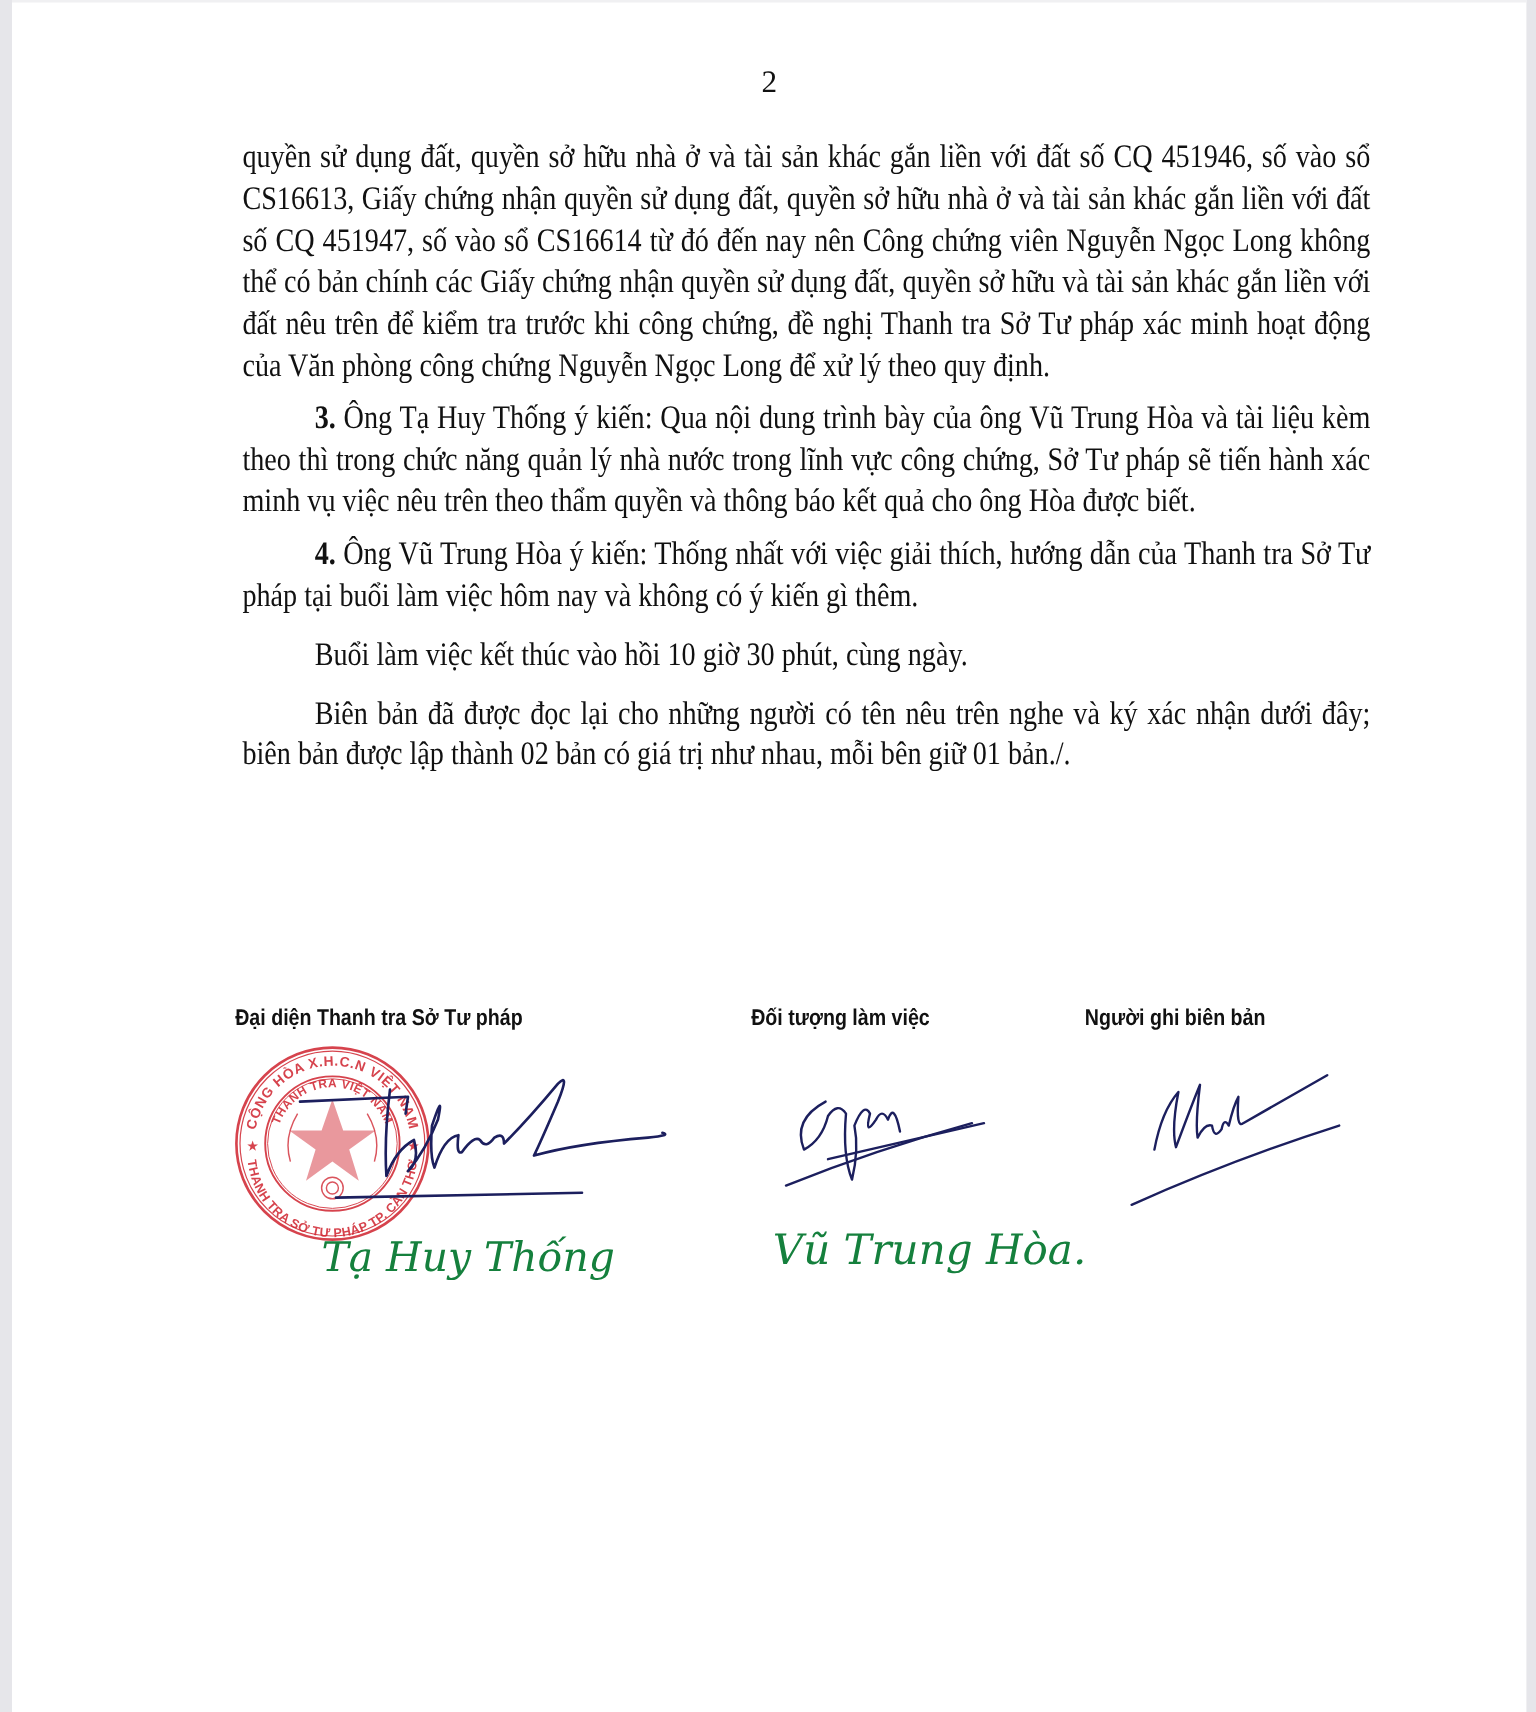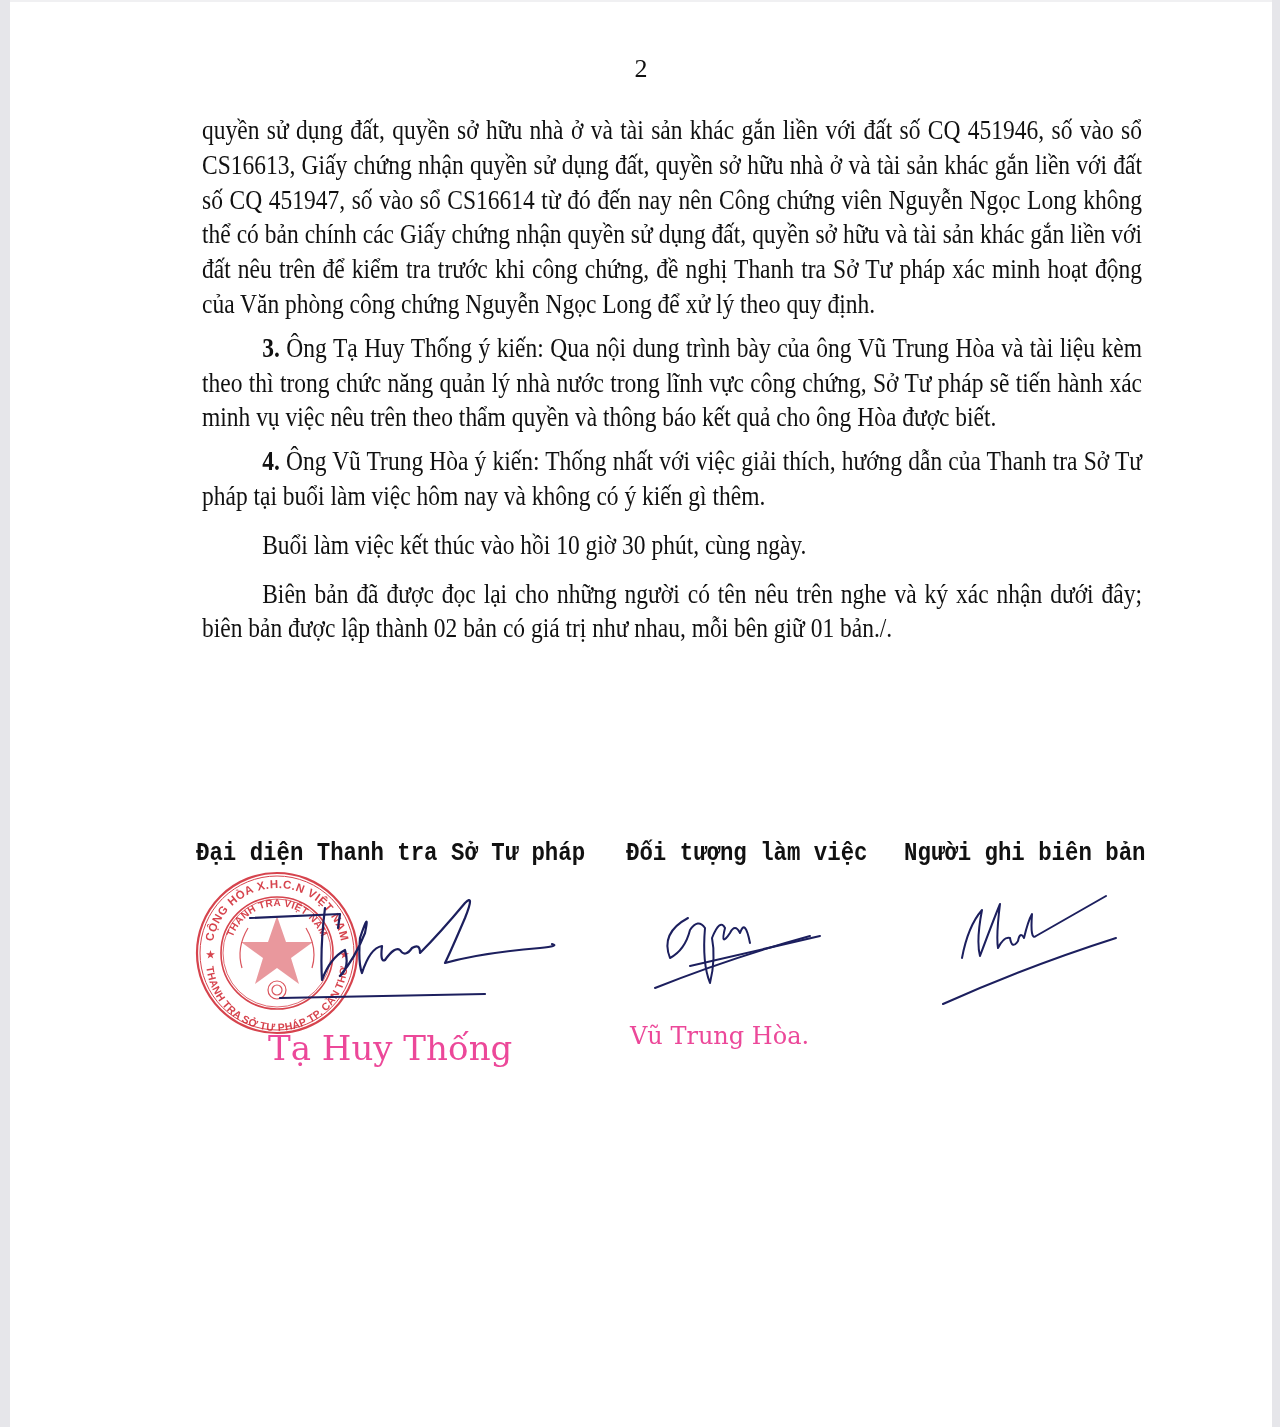--- a/index.html
+++ b/index.html
@@ -27,33 +27,33 @@
     width: 1093px;
   }
   .para { margin: 0; }
   .para.indent { text-indent: 70px; }
   .para.gap { margin-top: 9px; }
   .para.gap-lg { margin-top: 14px; }
   .para b { font-weight: bold; }
 
   .sig-headers {
     position: absolute; top: 838px; left: 186px; width: 960px; height: 34px;
-    font-family: Liberation Mono, monospace; font-weight: bold;
-    font-size: 26px; color: #111;
+    font-family: Liberation Sans, sans-serif; font-weight: bold;
+    font-size: 19px; color: #111;
   }
   .sig-headers span {
     position: absolute; top: 0; white-space: nowrap;
     transform: scaleX(0.86); transform-origin: left top;
   }
   .stamp { position: absolute; left: 182px; top: 868px; width: 170px; height: 170px; }
   .signature-svg { position: absolute; }
   .sig-name-handwritten {
     position: absolute;
-    font-family: "DejaVu Serif", serif; 
-    color: #ec4899; font-size: 34px; white-space: nowrap;
+    font-family: "DejaVu Serif", serif; font-style: italic;
+    color: #15803d; font-size: 34px; white-space: nowrap;
   }
 </style>
 </head>
 <body>
 
 <div class="page">
 
   <div class="page-number">2</div>
 
   <div class="body-text">
@@ -117,21 +117,21 @@
   </svg>
   <div class="sig-name-handwritten" style="left:258px; top:1028px">Tạ Huy Thống</div>
 
   <svg class="signature-svg" style="left:640px; top:888px" width="180" height="110" viewBox="0 0 180 110">
     <g fill="none" stroke="#1c1f5e" stroke-width="2" stroke-linecap="round" stroke-linejoin="round">
       <path d="M 38 30 Q 10 45 20 70 Q 35 62 40 42 Q 48 30 55 40 Q 52 75 60 95 Q 66 70 62 50 Q 70 30 75 40 Q 70 60 80 45 Q 85 35 90 45 Q 95 30 100 55"></path>
       <path d="M 5 100 Q 80 70 160 48"></path>
       <path d="M 40 78 L 170 48"></path>
     </g>
   </svg>
-  <div class="sig-name-handwritten" style="left:620px; top:1022px; font-size:24px">Vũ Trung Hòa.</div>
+  <div class="sig-name-handwritten" style="left:634px; top:1022px; font-size:35px">Vũ Trung Hòa.</div>
 
   <svg class="signature-svg" style="left:928px; top:886px" width="200" height="120" viewBox="0 0 200 120">
     <g fill="none" stroke="#1c1f5e" stroke-width="2" stroke-linecap="round" stroke-linejoin="round">
       <path d="M 24 72 Q 30 40 44 24 Q 38 55 42 70 Q 55 35 62 18 Q 58 50 60 62 Q 66 50 72 52 Q 74 64 80 55 Q 82 45 86 52 Q 90 35 94 28 Q 92 55 98 50 L 112 42 Q 140 26 168 10"></path>
       <path d="M 5 118 Q 90 80 178 52"></path>
     </g>
   </svg>
 
 </div>
 

